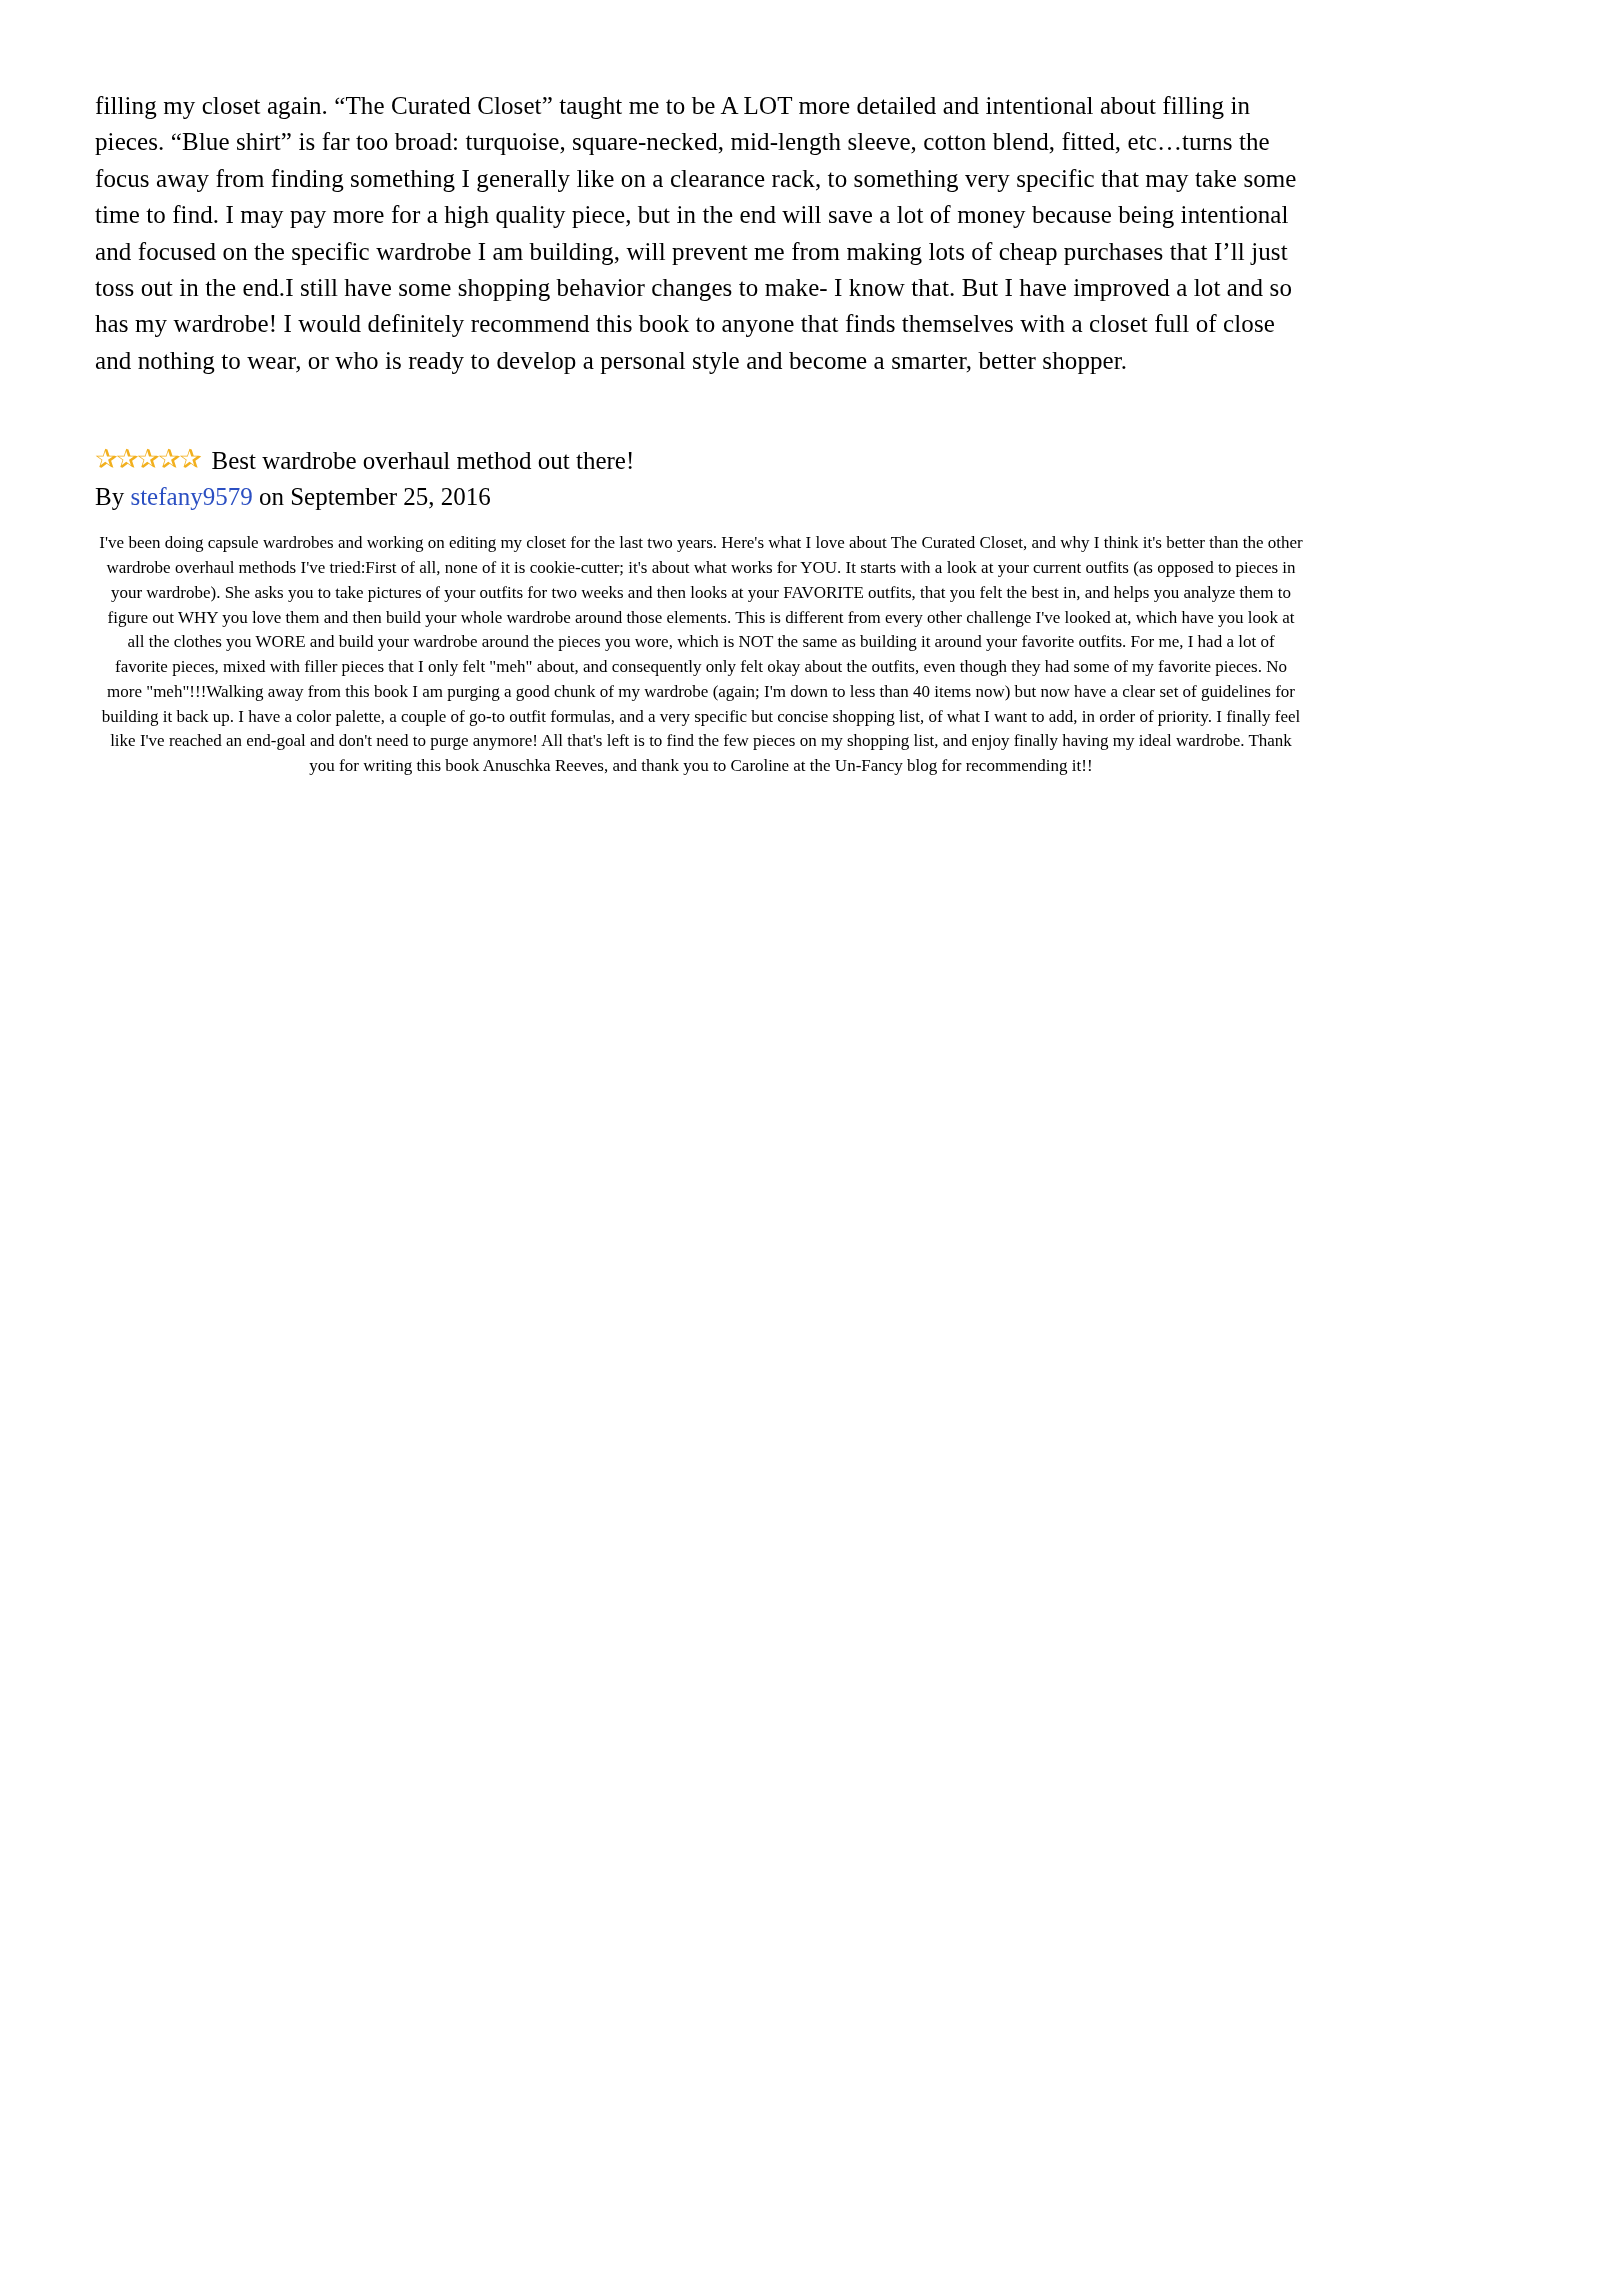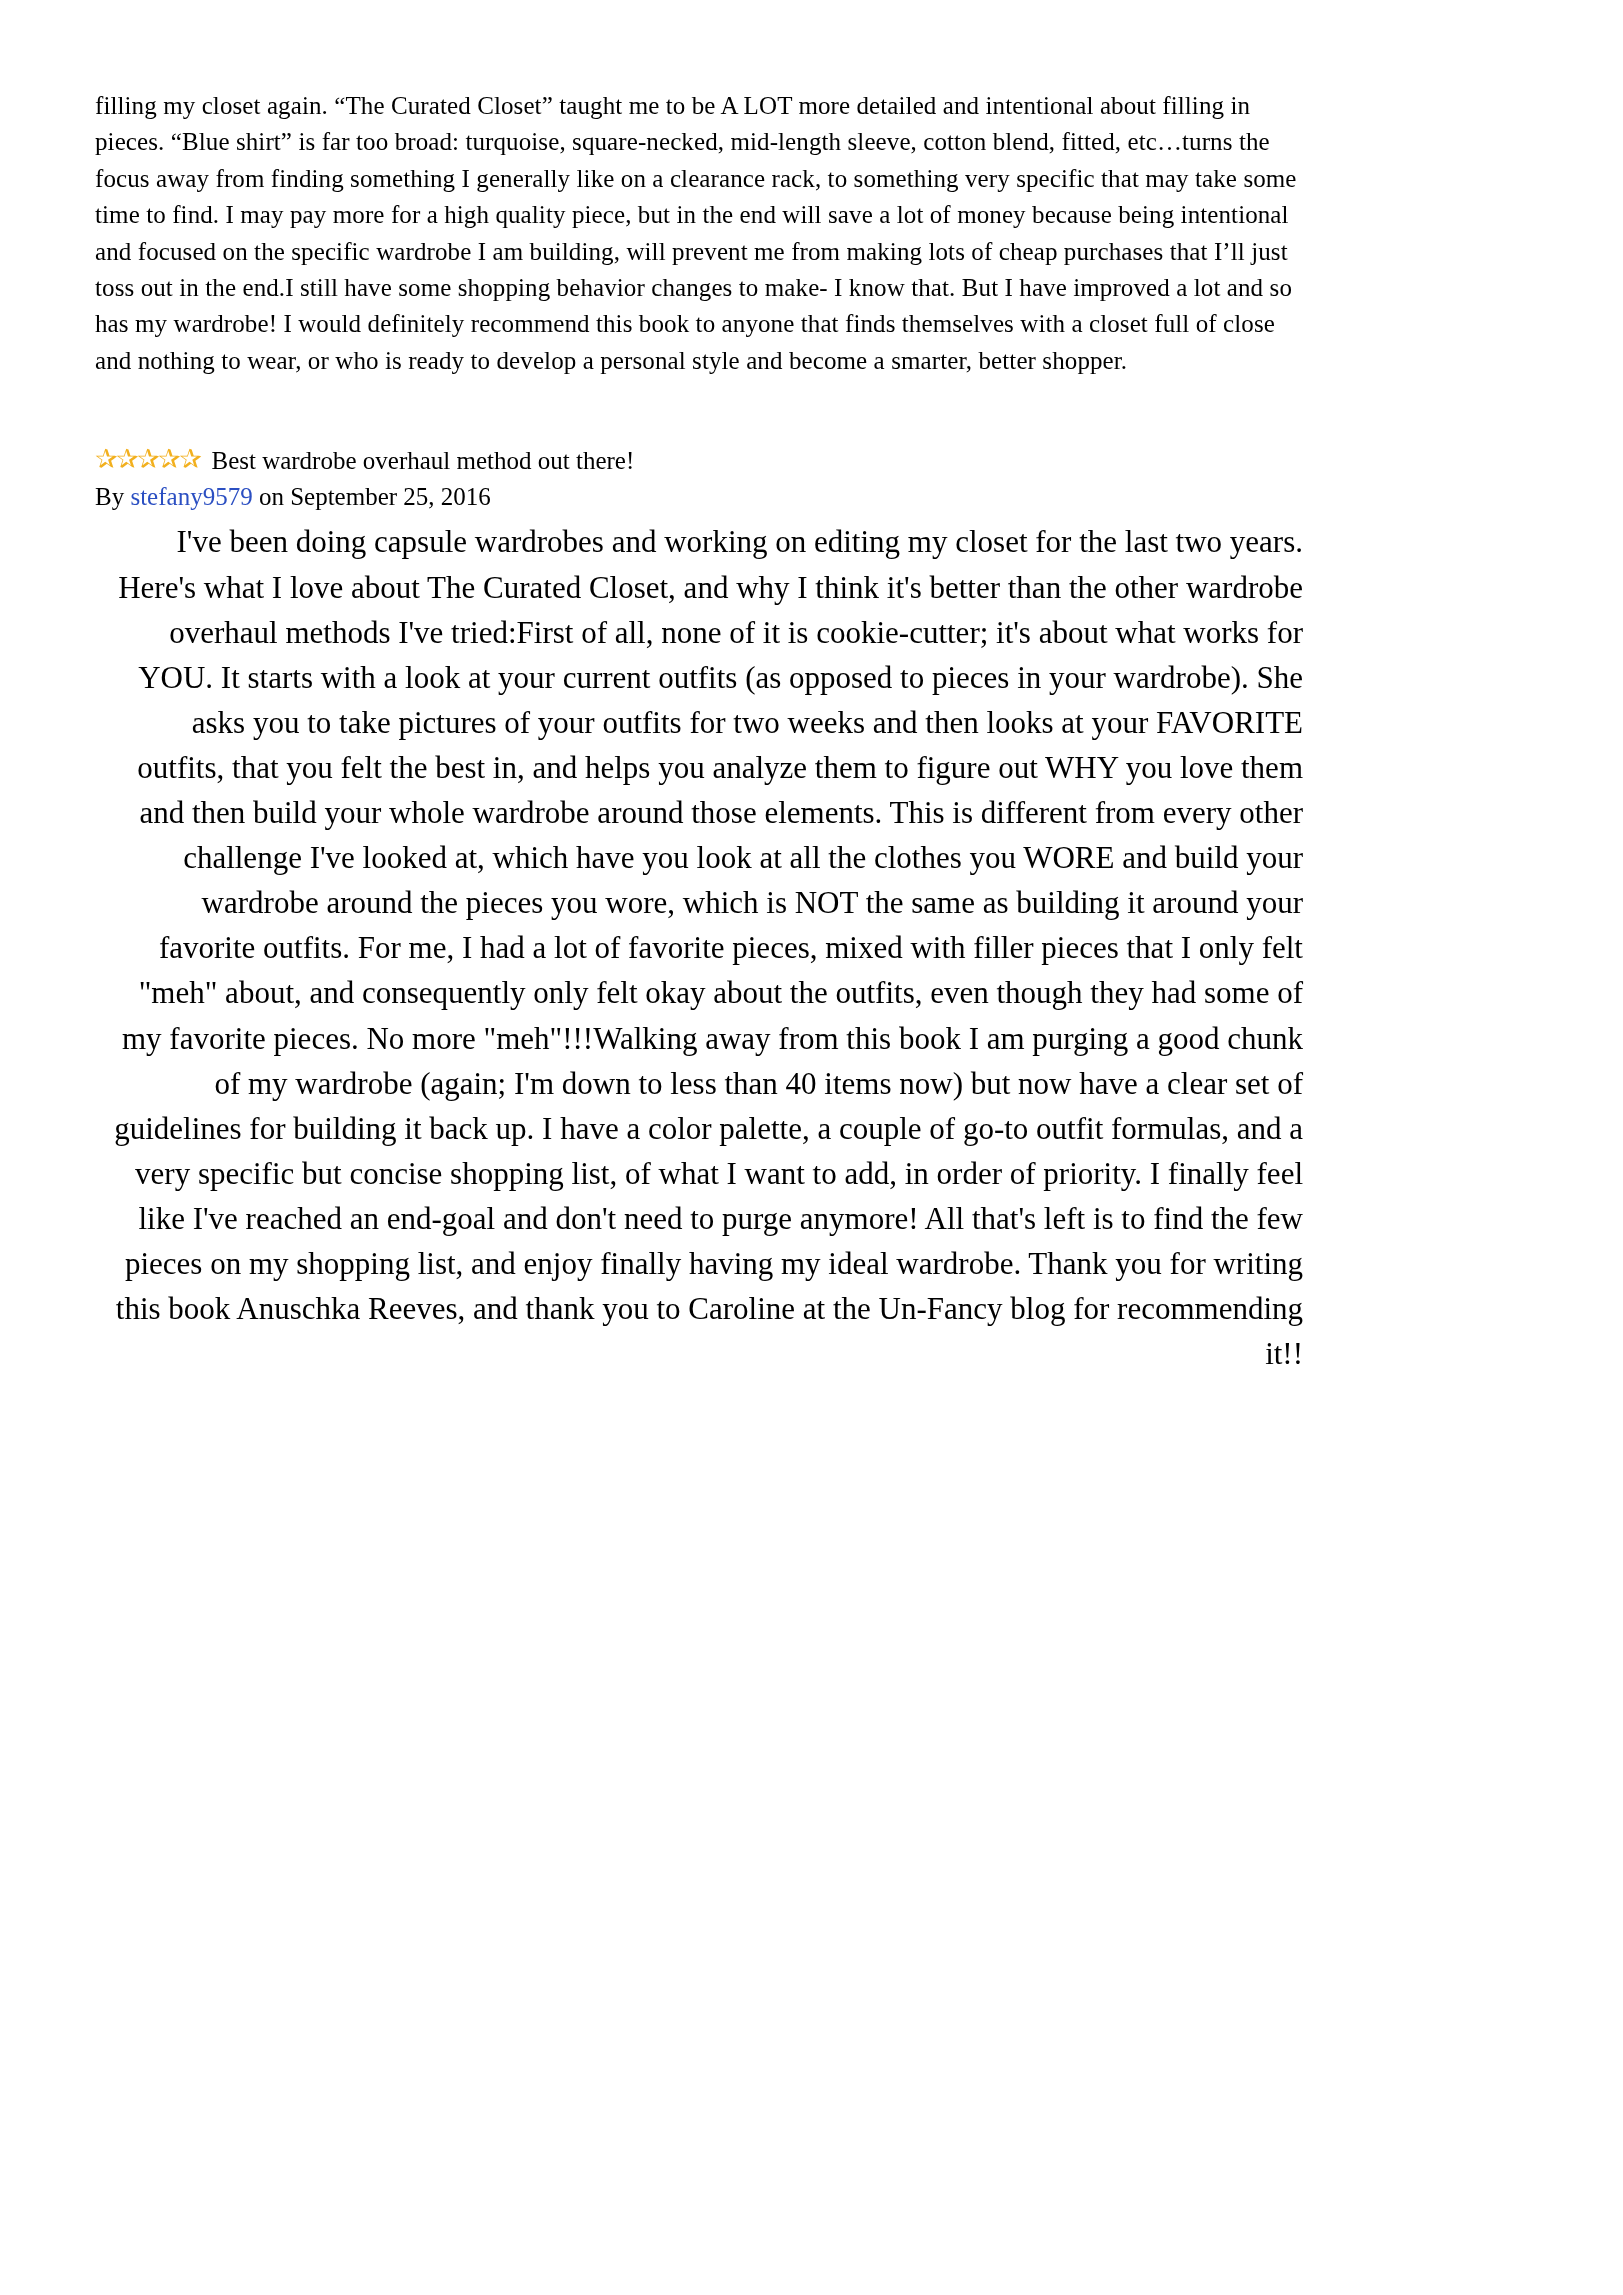--- a/index.html
+++ b/index.html
@@ -51,31 +51,31 @@
     transform: translateY(-1.6px);
   }
   .review-title {
     font-size: 25px;
     font-weight: normal;
     line-height: 1.3;
   }
   .byline {
     font-size: 25px;
     line-height: 1.455;
-    margin: 0 0 4px 0;
+    margin: 0 0 16px 0;
   }
   .byline .author {
     color: #2b4fc2;
     text-decoration: none;
   }
   .body-text {
-    font-size: 31px;
+    font-size: 17px;
     line-height: 1.455;
     margin: 4px;
-    text-align: right;
+    text-align: center;
   }
 </style>
 </head>
 <body>
 
 <div class="page">
 
   <p class="para">filling my closet again. “The Curated Closet” taught me to be A LOT more detailed and intentional about filling in pieces. “Blue shirt” is far too broad: turquoise, square-necked, mid-length sleeve, cotton blend, fitted, etc…turns the focus away from finding something I generally like on a clearance rack, to something very specific that may take some time to find. I may pay more for a high quality piece, but in the end will save a lot of money because being intentional and focused on the specific wardrobe I am building, will prevent me from making lots of cheap purchases that I’ll just toss out in the end.I still have some shopping behavior changes to make- I know that. But I have improved a lot and so has my wardrobe! I would definitely recommend this book to anyone that finds themselves with a closet full of close and nothing to wear, or who is ready to develop a personal style and become a smarter, better shopper.</p>
 
   <div class="gap-lg"></div>

